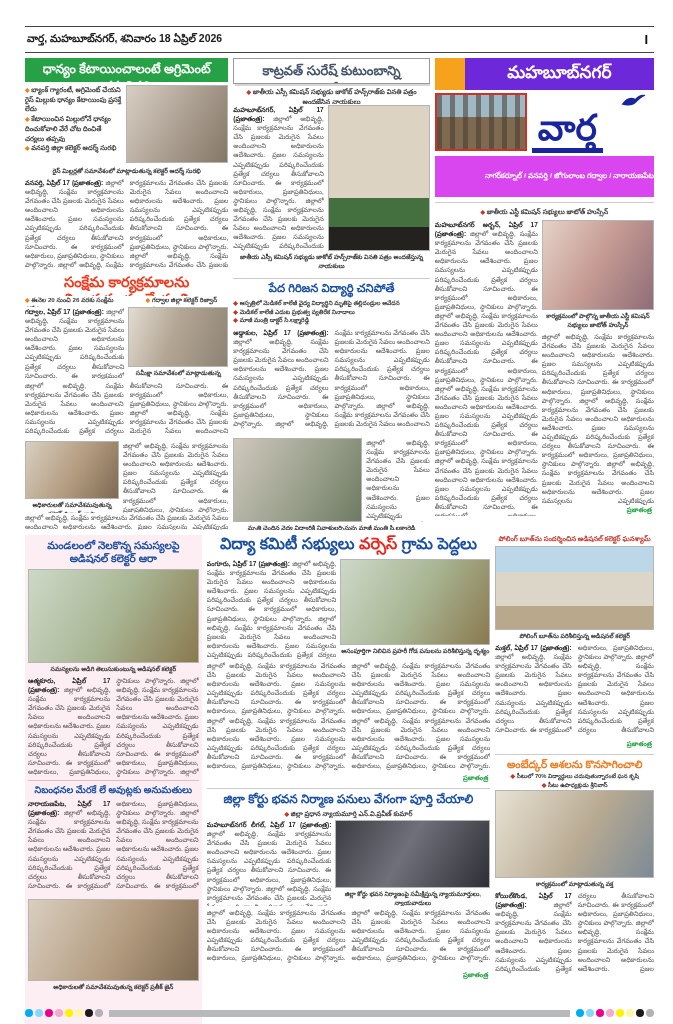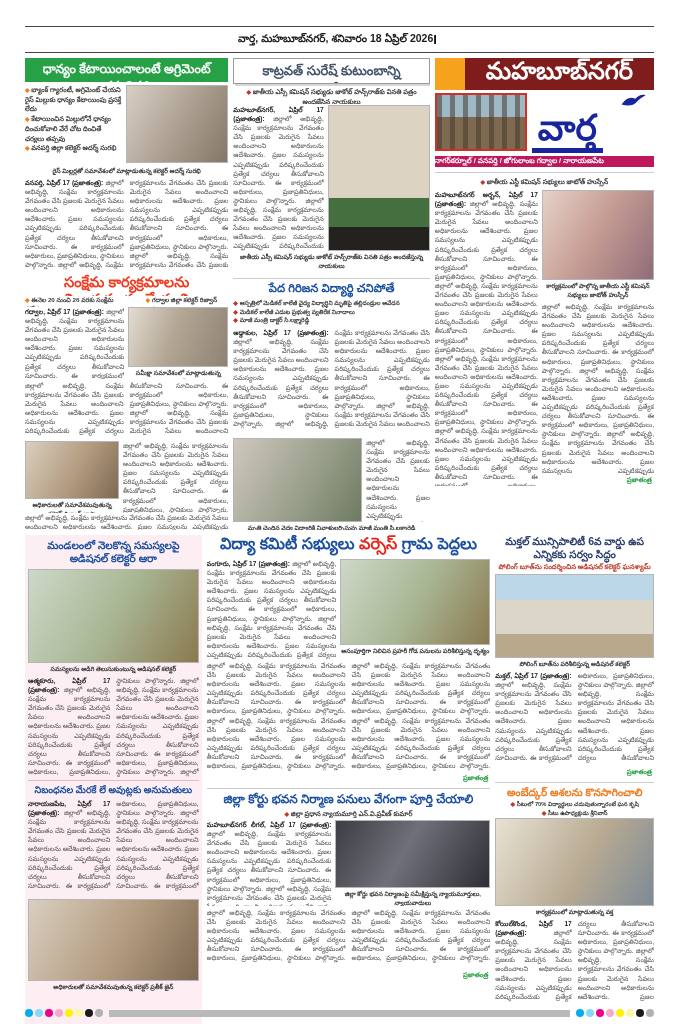--- a/index.html
+++ b/index.html
@@ -2,21 +2,21 @@
 <html><head>
 <meta charset="utf-8">
 <style>
   *{box-sizing:border-box;margin:0;padding:0;}
   html,body{background:#e9e9e9;}
   body{font-family:"Liberation Sans",sans-serif;}
   .page{position:relative;width:673px;height:1024px;background:#fff;margin:0 auto;overflow:hidden;}
   .content{position:absolute;left:25px;top:26px;width:629px;}
 
   
-  .hdr{display:flex;justify-content:center;align-items:center;
+  .hdr{display:flex;justify-content:space-between;align-items:center;
        border-top:1.5px solid #444;border-bottom:1.5px solid #444;padding:5px 2px;}
   .hdr .dl{font-size:10.5px;font-weight:bold;color:#1a1a1a;}
   .hdr .pg{font-size:13px;font-weight:bold;color:#111;padding-right:4px;}
 
   
   .band{display:flex;gap:5px;margin-top:5px;}
   .col{display:flex;flex-direction:column;overflow:hidden;}
   .c1{width:205px;} .c2{width:198px;} .c3{width:221px;}
   .m1{width:178px;} .m2{width:286px;} .m3{width:160px;}
 
@@ -51,32 +51,32 @@
   .ph.crowd{background:linear-gradient(120deg,#cdd9c8,#a9b694 50%,#8a794f);}
   .ph.tribute{background:linear-gradient(120deg,#cfc8bd,#9aa08c 55%,#6f7b62);}
   .ph.school{background:linear-gradient(#bcd8e8 0 30%,#dcd6c8 30% 72%,#b8a88c 72%);}
   .ph.court{background:linear-gradient(120deg,#3c3c44,#70707a 45%,#2e2e36);}
   .ph.speaker{background:linear-gradient(120deg,#e8e2d4,#b8aa92 55%,#7c8a96);}
   .ph.office{background:linear-gradient(120deg,#d9cfc0,#b29a7e 55%,#7d6a52);}
 
   
   .mh-banner{display:flex;height:32px;}
   .mh-yellow{width:30px;background:#f6a21d;}
-  .mh-red{flex:1;background:#7f1d1d;color:#fff;font-size:24px;font-weight:bold;
+  .mh-red{flex:1;background:#6d28d9;color:#fff;font-size:17px;font-weight:bold;
           display:flex;align-items:center;justify-content:center;overflow:hidden;}
   .mh-mid{display:flex;gap:5px;padding:3px 0;height:66px;}
   .dam{width:92px;height:58px;border:2px solid #d03025;
        background:repeating-linear-gradient(90deg,rgba(70,58,46,.55) 0 5px,rgba(0,0,0,0) 5px 13px),
                   linear-gradient(#9fb8c6 0 40%,#7e6a50 40%);}
   .logo{flex:1;position:relative;display:flex;align-items:flex-end;}
   .logo-text{color:#18259c;font-size:36px;font-weight:bold;line-height:1.05;
              border-bottom:5px solid #18259c;padding:0 6px 1px;}
   .bird{position:absolute;top:0;right:6px;width:30px;height:16px;}
-  .mh-strip{background:#be185d;color:#fff;font-size:7.3px;font-weight:bold;text-align:left;
-            padding:0 0;overflow:hidden;}
+  .mh-strip{background:#d946ef;color:#fff;font-size:7.3px;font-weight:bold;text-align:right;
+            padding:15px 0;overflow:hidden;}
 
   .pink-panel{background:#fdeef3;padding:4px 3px;height:596px;}
 
   .row{display:flex;gap:4px;overflow:hidden;}
   .grow{flex:1;min-width:0;}
 
   
   .foot{display:flex;align-items:center;gap:2px;margin-top:6px;height:8px;}
   .dot{width:8px;height:8px;border-radius:50%;flex-shrink:0;}
   .regbar{flex:1;height:7px;background:#b7b9bb;margin:0 4px;}
@@ -289,21 +289,20 @@
         <div class="bt cols2" style="height:62px;margin-top:2px;">
           <span>జిల్లాలో అభివృద్ధి, సంక్షేమ కార్యక్రమాలను వేగవంతం చేసి ప్రజలకు మెరుగైన సేవలు అందించాలని అధికారులను ఆదేశించారు. ప్రజల సమస్యలను ఎప్పటికప్పుడు పరిష్కరించేందుకు ప్రత్యేక చర్యలు తీసుకోవాలని సూచించారు. ఈ కార్యక్రమంలో అధికారులు, ప్రజాప్రతినిధులు, స్థానికులు పాల్గొన్నారు. జిల్లాలో అభివృద్ధి, సంక్షేమ కార్యక్రమాలను వేగవంతం చేసి ప్రజలకు మెరుగైన సేవలు అందించాలని అధికారులను ఆదేశించారు. ప్రజల సమస్యలను ఎప్పటికప్పుడు పరిష్కరించేందుకు ప్రత్యేక చర్యలు తీసుకోవాలని సూచించారు. ఈ కార్యక్రమంలో అధికారులు, ప్రజాప్రతినిధులు, స్థానికులు పాల్గొన్నారు. జిల్లాలో అభివృద్ధి, సంక్షేమ కార్యక్రమాలను వేగవంతం చేసి ప్రజలకు మెరుగైన సేవలు అందించాలని అధికారులను ఆదేశించారు. ప్రజల సమస్యలను ఎప్పటికప్పుడు పరిష్కరించేందుకు ప్రత్యేక చర్యలు తీసుకోవాలని సూచించారు. ఈ కార్యక్రమంలో అధికారులు, ప్రజాప్రతినిధులు, స్థానికులు పాల్గొన్నారు.</span>
         </div>
         <div class="sign">ప్రజాతంత్ర</div>
       </div>
     </div>
 
     <div class="col m3">
 
       <div>
-        <div class="hl-blue" style="font-size:10.5px;height:28px;line-height:1.25;color:#2c3e70;">మక్తల్ మున్సిపాలిటీ 6వ వార్డు ఉప ఎన్నికకు సర్వం సిద్ధం</div>
         <div class="sub red" style="height:9px;">పోలింగ్ బూత్‌ను సందర్శించిన అడిషనల్ కలెక్టర్ ఘనశ్యామ్</div>
         <div class="ph school" style="height:84px;margin-top:2px;"></div>
         <div class="cap">పోలింగ్ బూత్‌ను పరిశీలిస్తున్న అడిషనల్ కలెక్టర్</div>
         <div class="bt cols2" style="height:96px;">
           <span class="lede">మక్తల్, ఏప్రిల్ 17 (ప్రజాతంత్ర):</span>
           <span>జిల్లాలో అభివృద్ధి, సంక్షేమ కార్యక్రమాలను వేగవంతం చేసి ప్రజలకు మెరుగైన సేవలు అందించాలని అధికారులను ఆదేశించారు. ప్రజల సమస్యలను ఎప్పటికప్పుడు పరిష్కరించేందుకు ప్రత్యేక చర్యలు తీసుకోవాలని సూచించారు. ఈ కార్యక్రమంలో అధికారులు, ప్రజాప్రతినిధులు, స్థానికులు పాల్గొన్నారు. జిల్లాలో అభివృద్ధి, సంక్షేమ కార్యక్రమాలను వేగవంతం చేసి ప్రజలకు మెరుగైన సేవలు అందించాలని అధికారులను ఆదేశించారు. ప్రజల సమస్యలను ఎప్పటికప్పుడు పరిష్కరించేందుకు ప్రత్యేక చర్యలు తీసుకోవాలని సూచించారు. ఈ కార్యక్రమంలో అధికారులు, ప్రజాప్రతినిధులు, స్థానికులు పాల్గొన్నారు. జిల్లాలో అభివృద్ధి, సంక్షేమ కార్యక్రమాలను వేగవంతం చేసి ప్రజలకు మెరుగైన సేవలు అందించాలని అధికారులను ఆదేశించారు. ప్రజల సమస్యలను ఎప్పటికప్పుడు పరిష్కరించేందుకు ప్రత్యేక చర్యలు తీసుకోవాలని సూచించారు. ఈ కార్యక్రమంలో అధికారులు, ప్రజాప్రతినిధులు, స్థానికులు పాల్గొన్నారు.</span>
         </div>
         <div class="sign">ప్రజాతంత్ర</div>
       </div>
 

